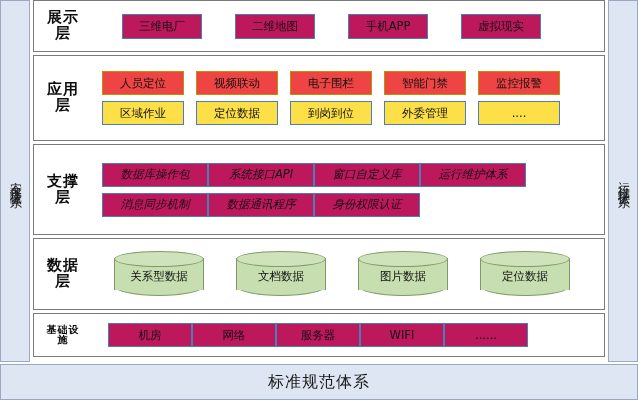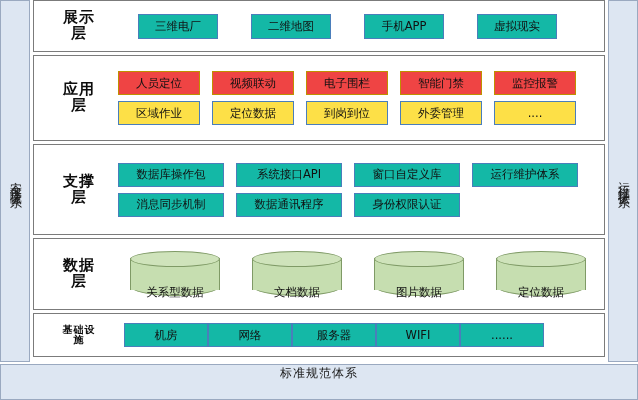--- a/index.html
+++ b/index.html
@@ -28,35 +28,35 @@
     color:#1a1a1a;
     line-height:1.15;
   }
   #left-bar{left:0;top:0;width:30px;height:362px;}
   #right-bar{left:608px;top:0;width:30px;height:362px;}
 
   
   #bottom-bar{
     position:absolute;left:0;top:364px;width:638px;height:36px;
     background:#dde6f2;border:1px solid #9aa9c0;box-sizing:border-box;
-    display:flex;justify-content:center;
-    font-size:12px;color:#1a1a1a;letter-spacing:1px;
+    display:flex;align-items:center;justify-content:center;
+    font-size:16px;color:#1a1a1a;letter-spacing:1px;
   }
 
   
   #stack{
     position:absolute;left:33px;top:0;width:572px;height:362px;
     display:flex;flex-direction:column;gap:3px;box-sizing:border-box;
   }
   .layer{
     border:1px solid #7b7b7b;
     background:#ffffff;
     box-sizing:border-box;
     display:flex;align-items:center;
-    padding:16px;
+    padding:0;
   }
   .layer-label{
     width:58px;flex:0 0 58px;
     display:flex;align-items:center;justify-content:center;
     font-weight:bold;font-size:15px;color:#0d0d0d;
     letter-spacing:1px;line-height:1.05;
     text-align:center;
   }
   .layer-label .lbl-inner{
     display:block;width:34px;word-break:break-all;
@@ -69,21 +69,21 @@
 
   
   .node{
     box-sizing:border-box;
     display:flex;align-items:center;justify-content:center;
     font-size:11.5px;color:#111111;
     height:23px;
     white-space:nowrap;
   }
   .node.blue{
-    background:#14b8a6;border:1px solid #4a7ebb;
+    background:#be185d;border:1px solid #4a7ebb;
   }
   .node.orange{
     background:#ef4444;border:1px solid #bf9000;
   }
   .node.green{
     background:#fde047;border:1px solid #4a7ebb;
   }
 
   
   #display-layer{height:52px;}
@@ -91,21 +91,21 @@
   #display-layer .row{gap:33px;padding-left:24px;}
 
   
   #application-layer{height:86px;}
   #application-layer .node{width:82px;height:24px;}
   #application-layer .row{gap:12px;padding-left:4px;}
 
   
   #support-layer{height:91px;}
   #support-layer .node{width:106px;height:24px;}
-  #support-layer .row{gap:12px;padding-left:4px;}
+  #support-layer .row{gap:0;padding-left:4px;font-style:italic;}
 
   
   #data-layer{height:72px;}
   #data-layer .row{gap:32px;padding-left:16px;}
 
   
   #infra-layer{height:44px;}
   #infra-layer .node{width:84px;height:24px;}
   #infra-layer .row{gap:0;padding-left:10px;}
   #infra-layer .layer-label{font-size:10px;}
@@ -125,21 +125,21 @@
     box-sizing:border-box;
   }
   .cyl-top{
     position:absolute;left:0;top:0px;width:90px;height:16px;
     background:#cfe3bb;border:1px solid #7f9a66;border-radius:50%;
     box-sizing:border-box;
   }
   .cyl-text{
     position:absolute;left:0;top:14px;width:90px;height:22px;
     display:flex;align-items:center;justify-content:center;
-    font-size:11.5px;color:#111111;white-space:nowrap;margin-top:16px;
+    font-size:11.5px;color:#111111;white-space:nowrap;
   }
 </style>
 </head>
 <body>
 
 <div id="diagram">
 
   <div class="side-bar" id="left-bar">
     <span class="vtext">安全保障体系</span>
   </div>

